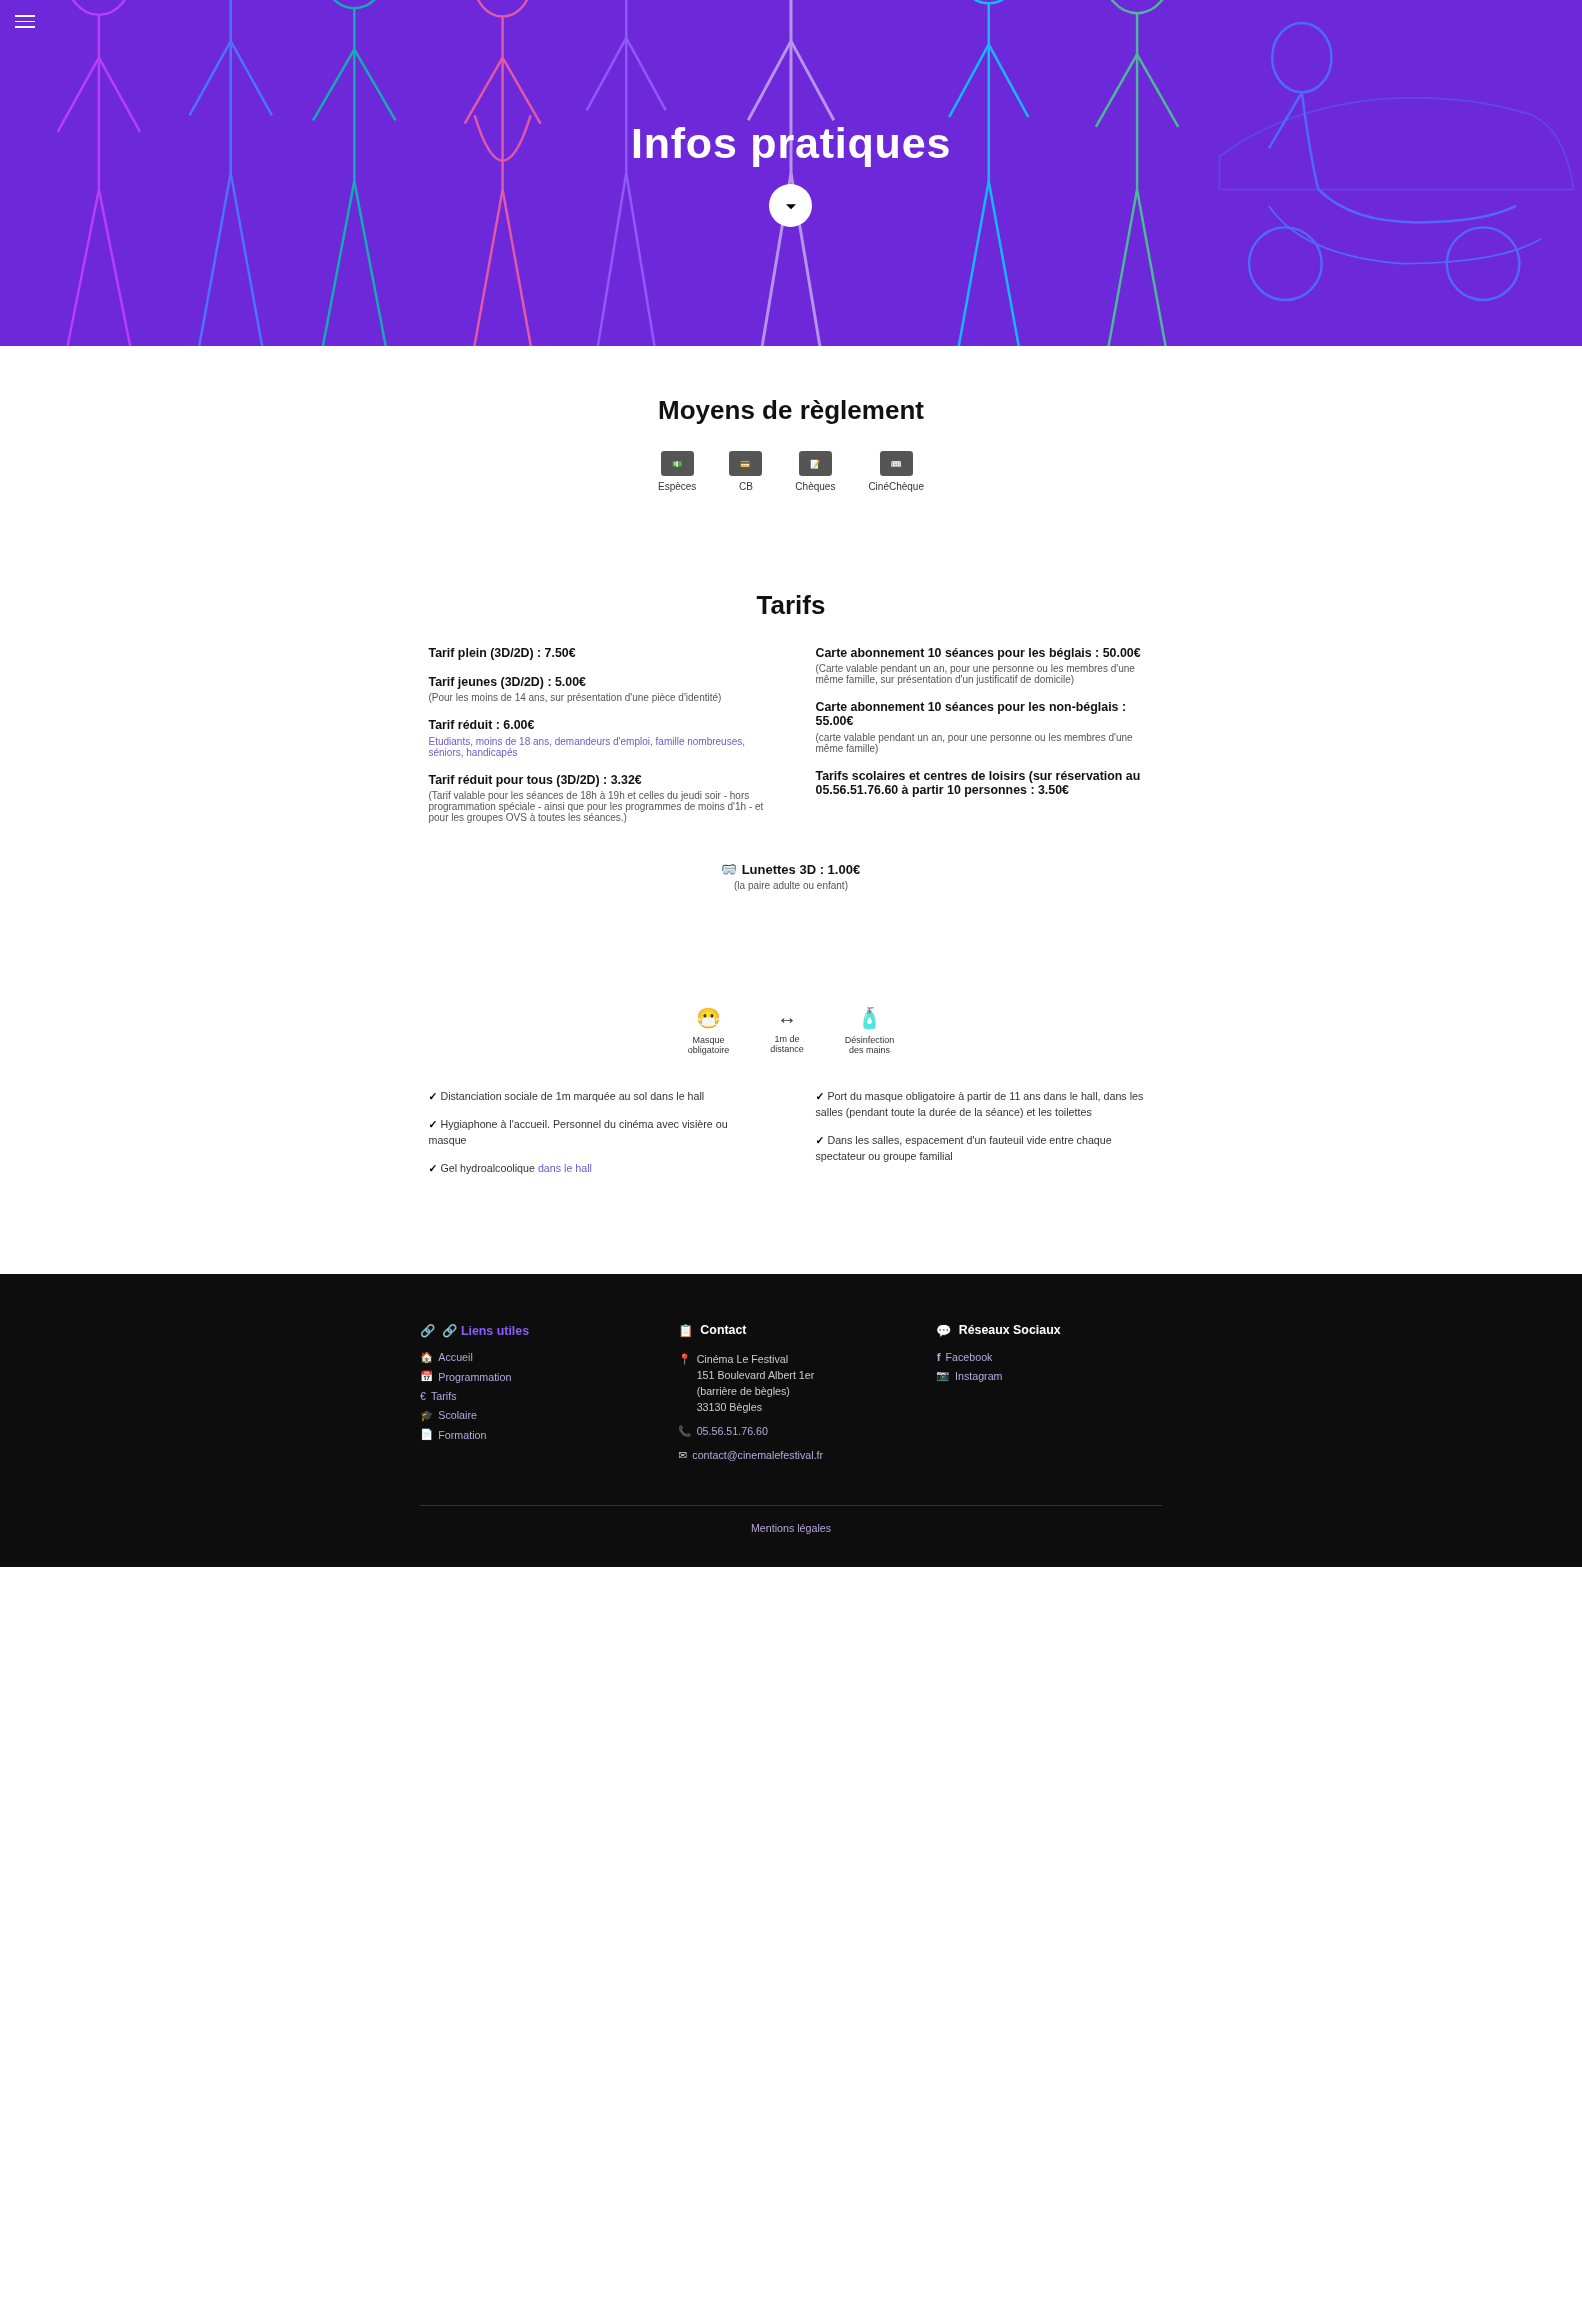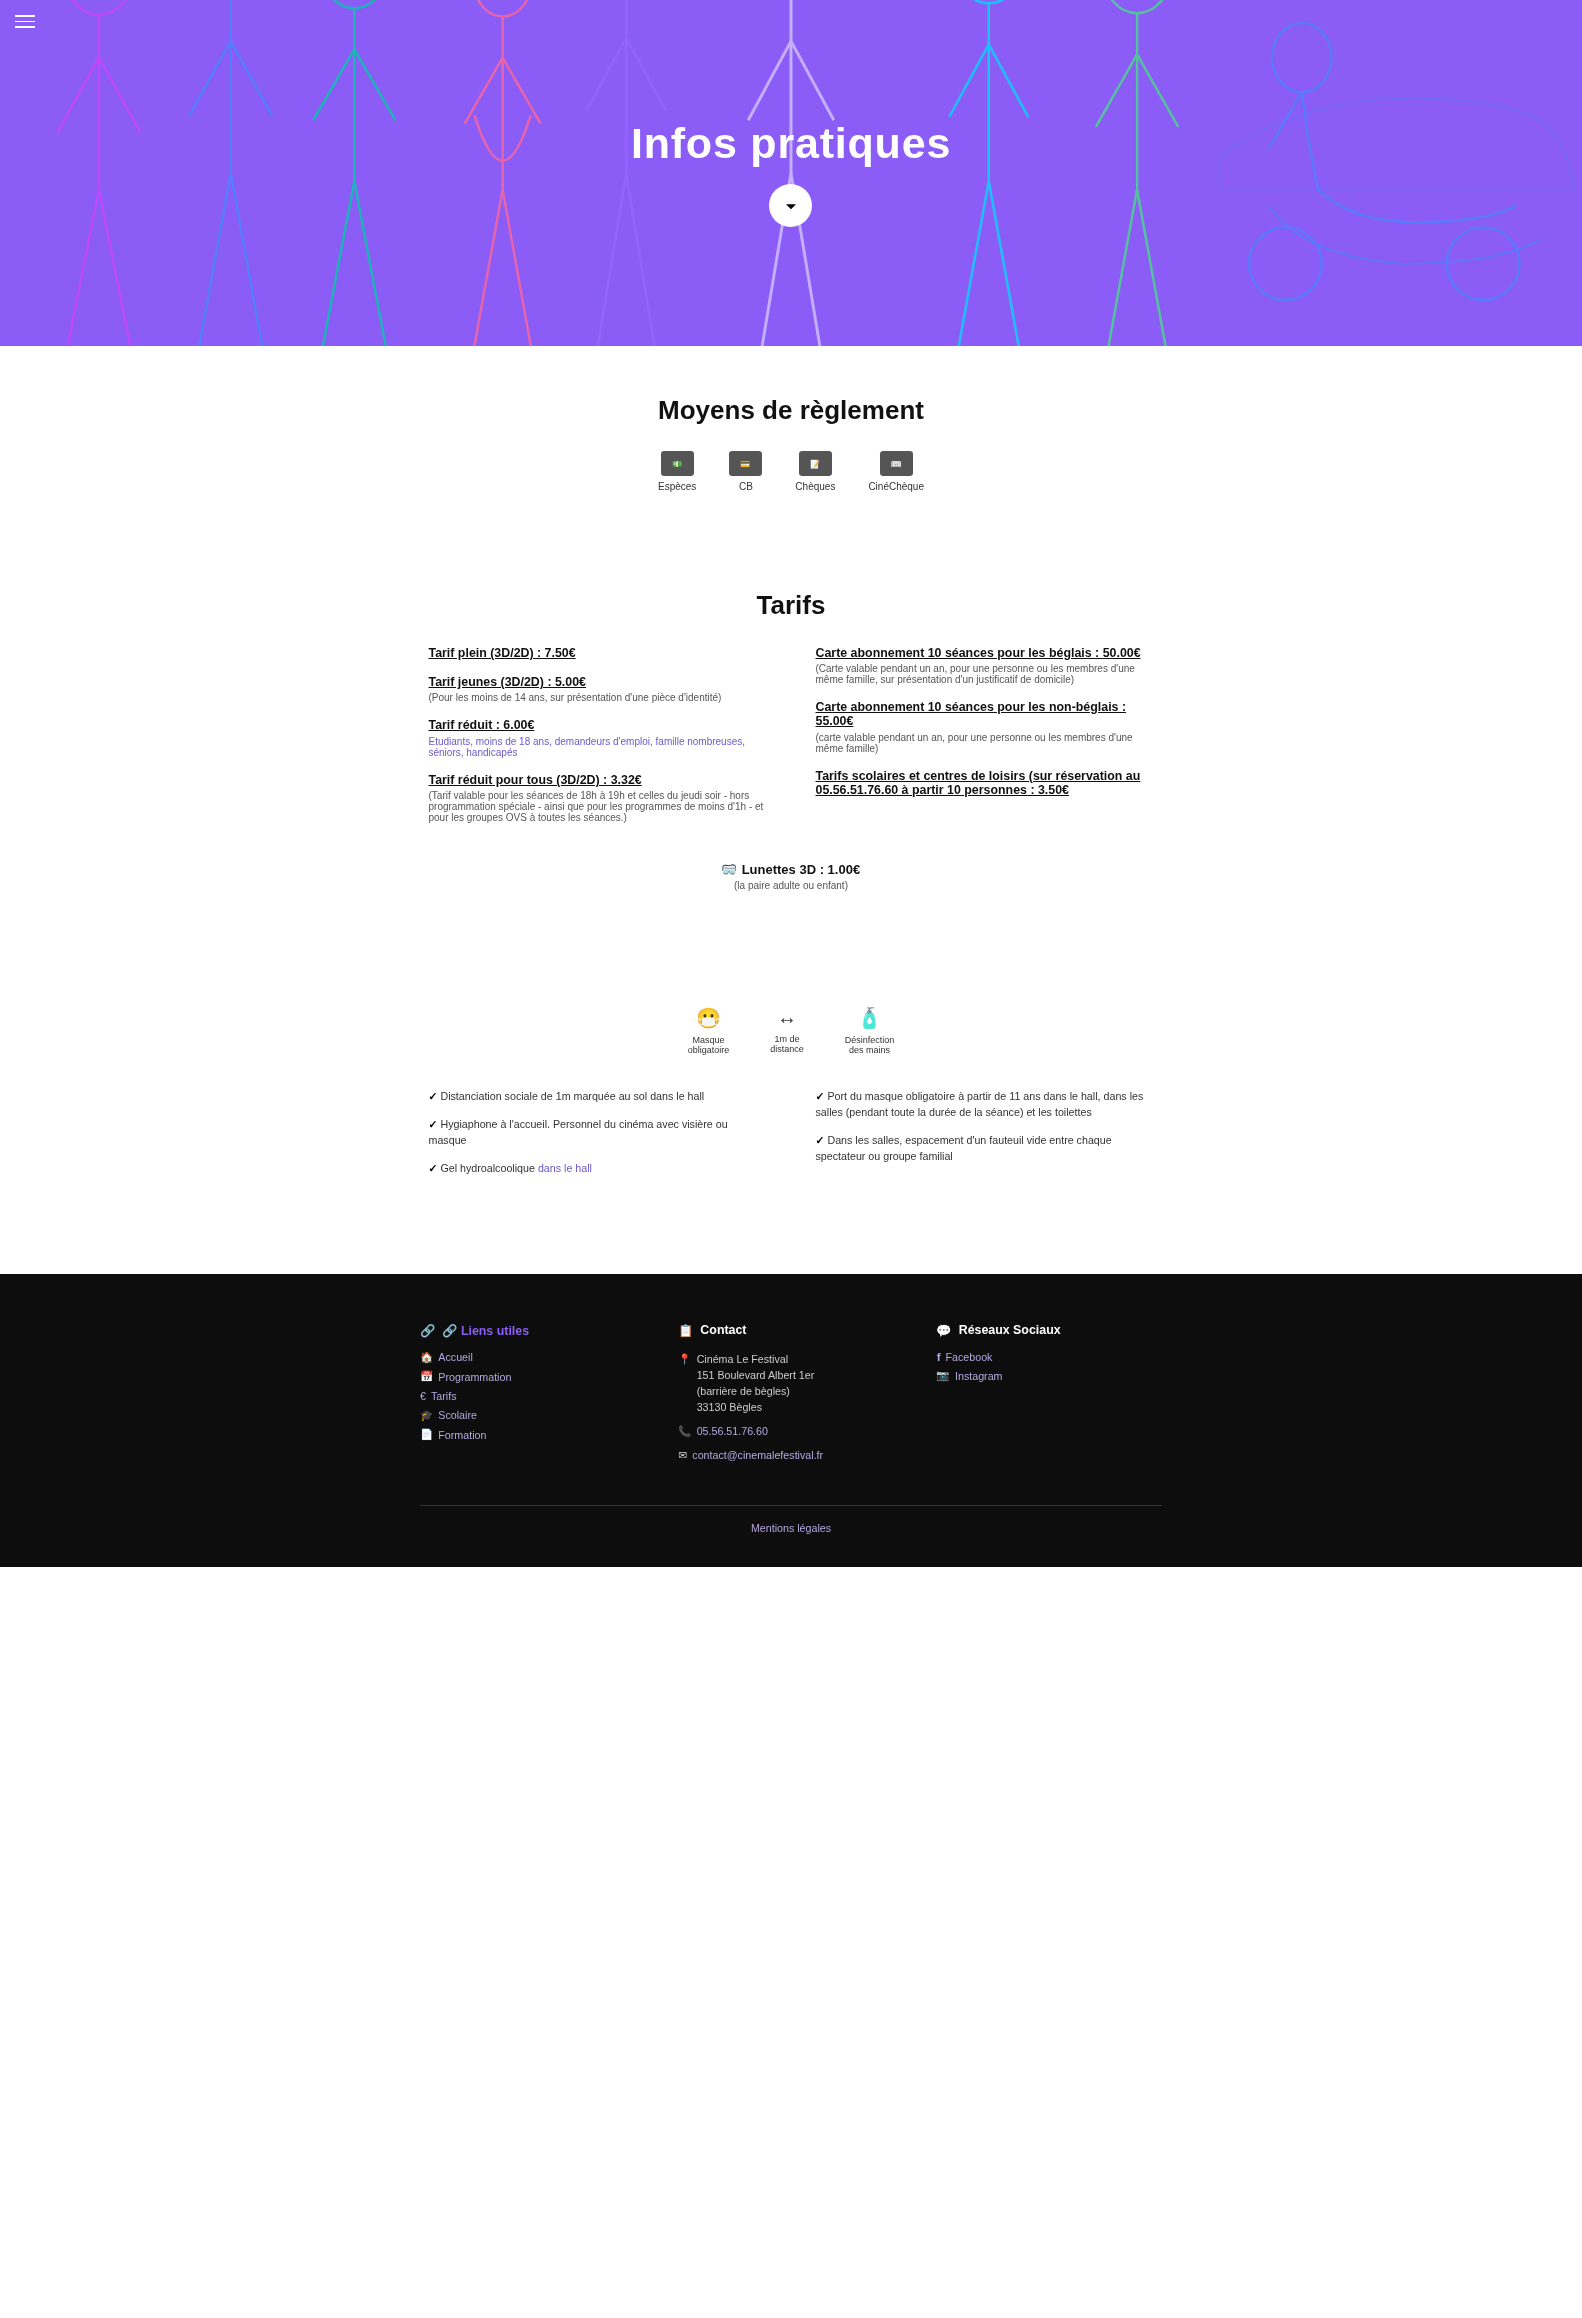--- a/index.html
+++ b/index.html
@@ -1,20 +1,20 @@
 <!DOCTYPE html>
 <html style="font-size:13px"><head>
   <meta charset="utf-8">
   <style>
     * { margin: 0; padding: 0; box-sizing: border-box; }
     body { font-family: Arial, sans-serif; background: #fff; color: #111; font-size: 11.5px; }
 
     
     .hero {
-      background: #8b5cf6;
+      background: #6d28d9;
       position: relative;
       width: 100%;
       height: 346px;
       display: flex;
       align-items: center;
       justify-content: center;
       overflow: hidden;
     }
     
     .hero-content {
@@ -104,21 +104,21 @@
     }
 
     
     .tarifs-grid {
       display: grid;
       grid-template-columns: 1fr 1fr;
       gap: 25px 49px;
       margin-top: 16.5px;
     }
     .tarif-item { margin-bottom: 15px; }
-    .tarif-item strong { font-size: 12.4px; font-weight: 700; text-decoration: underline; }
+    .tarif-item strong { font-size: 12.4px; font-weight: 700; }
     .tarif-item .subtitle { font-size: 10px; color: #555; margin-top: 3.3px; }
     .tarif-item .link-text { color: #6a5acd; font-size: 10px; }
     .tarif-section-left {}
     .tarif-section-right {}
     .glasses-line {
       text-align: center;
       margin-top: 24px;
       font-size: 13px;
       font-weight: 700;
     }

